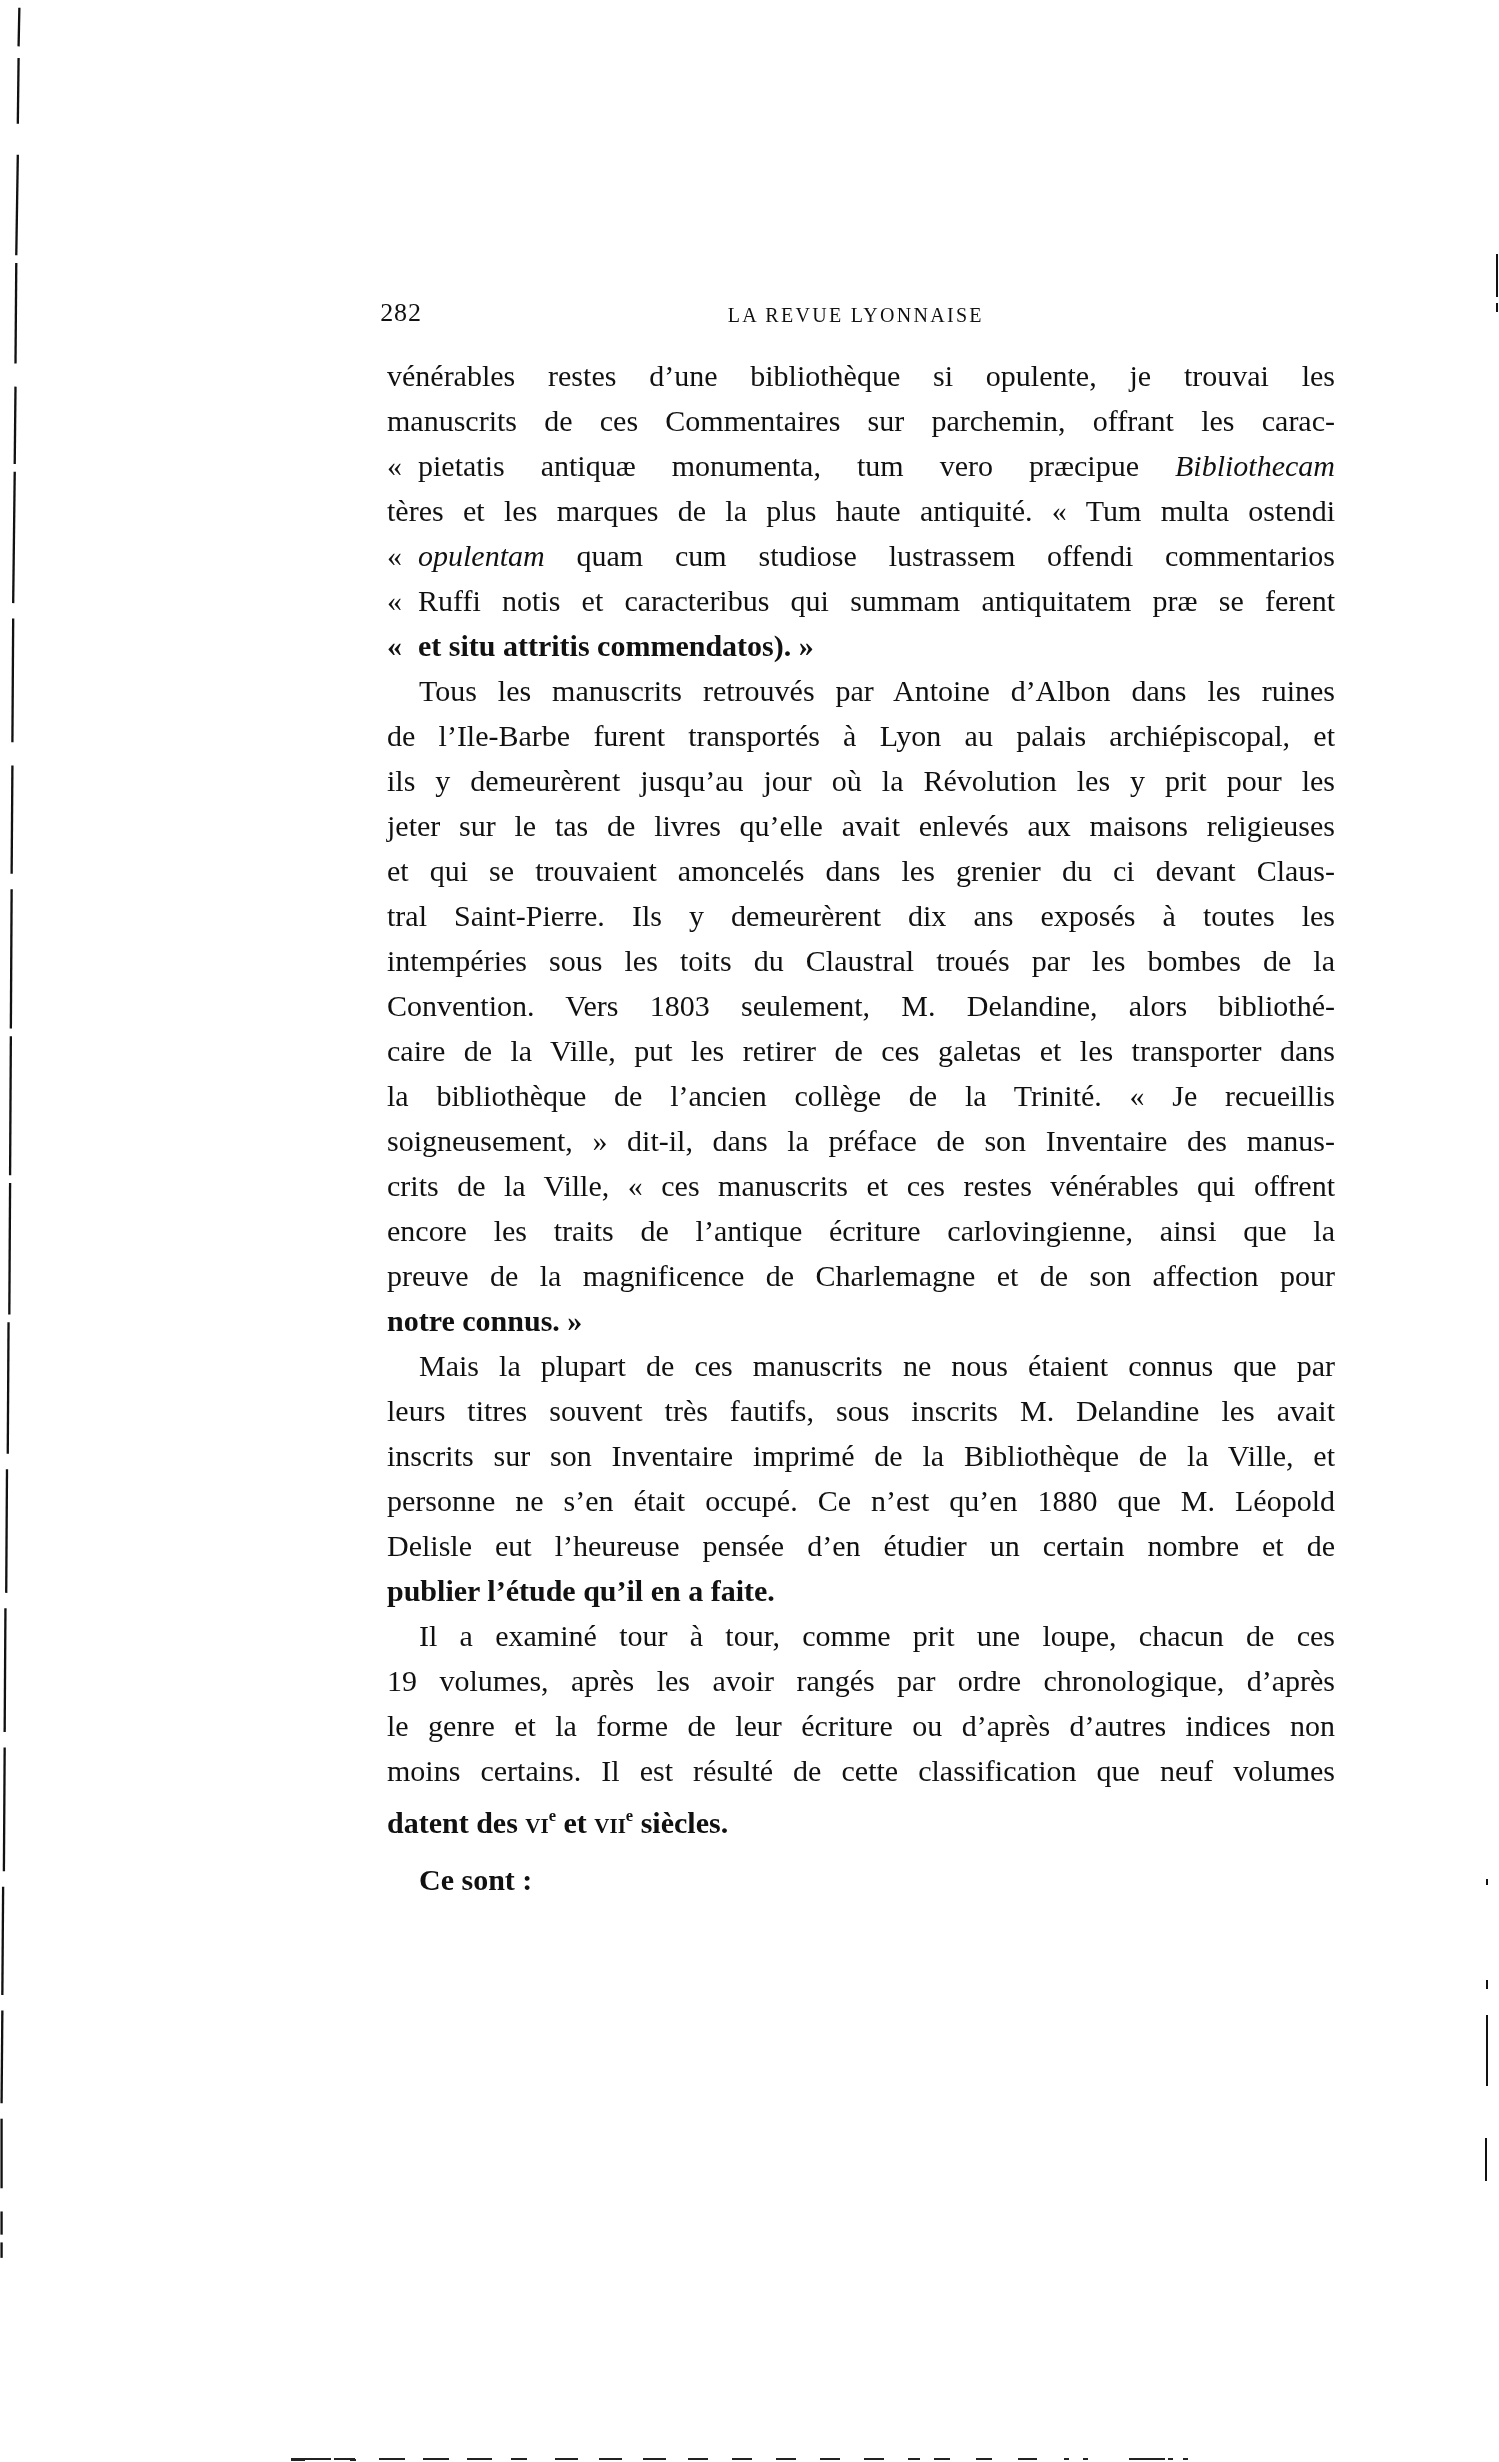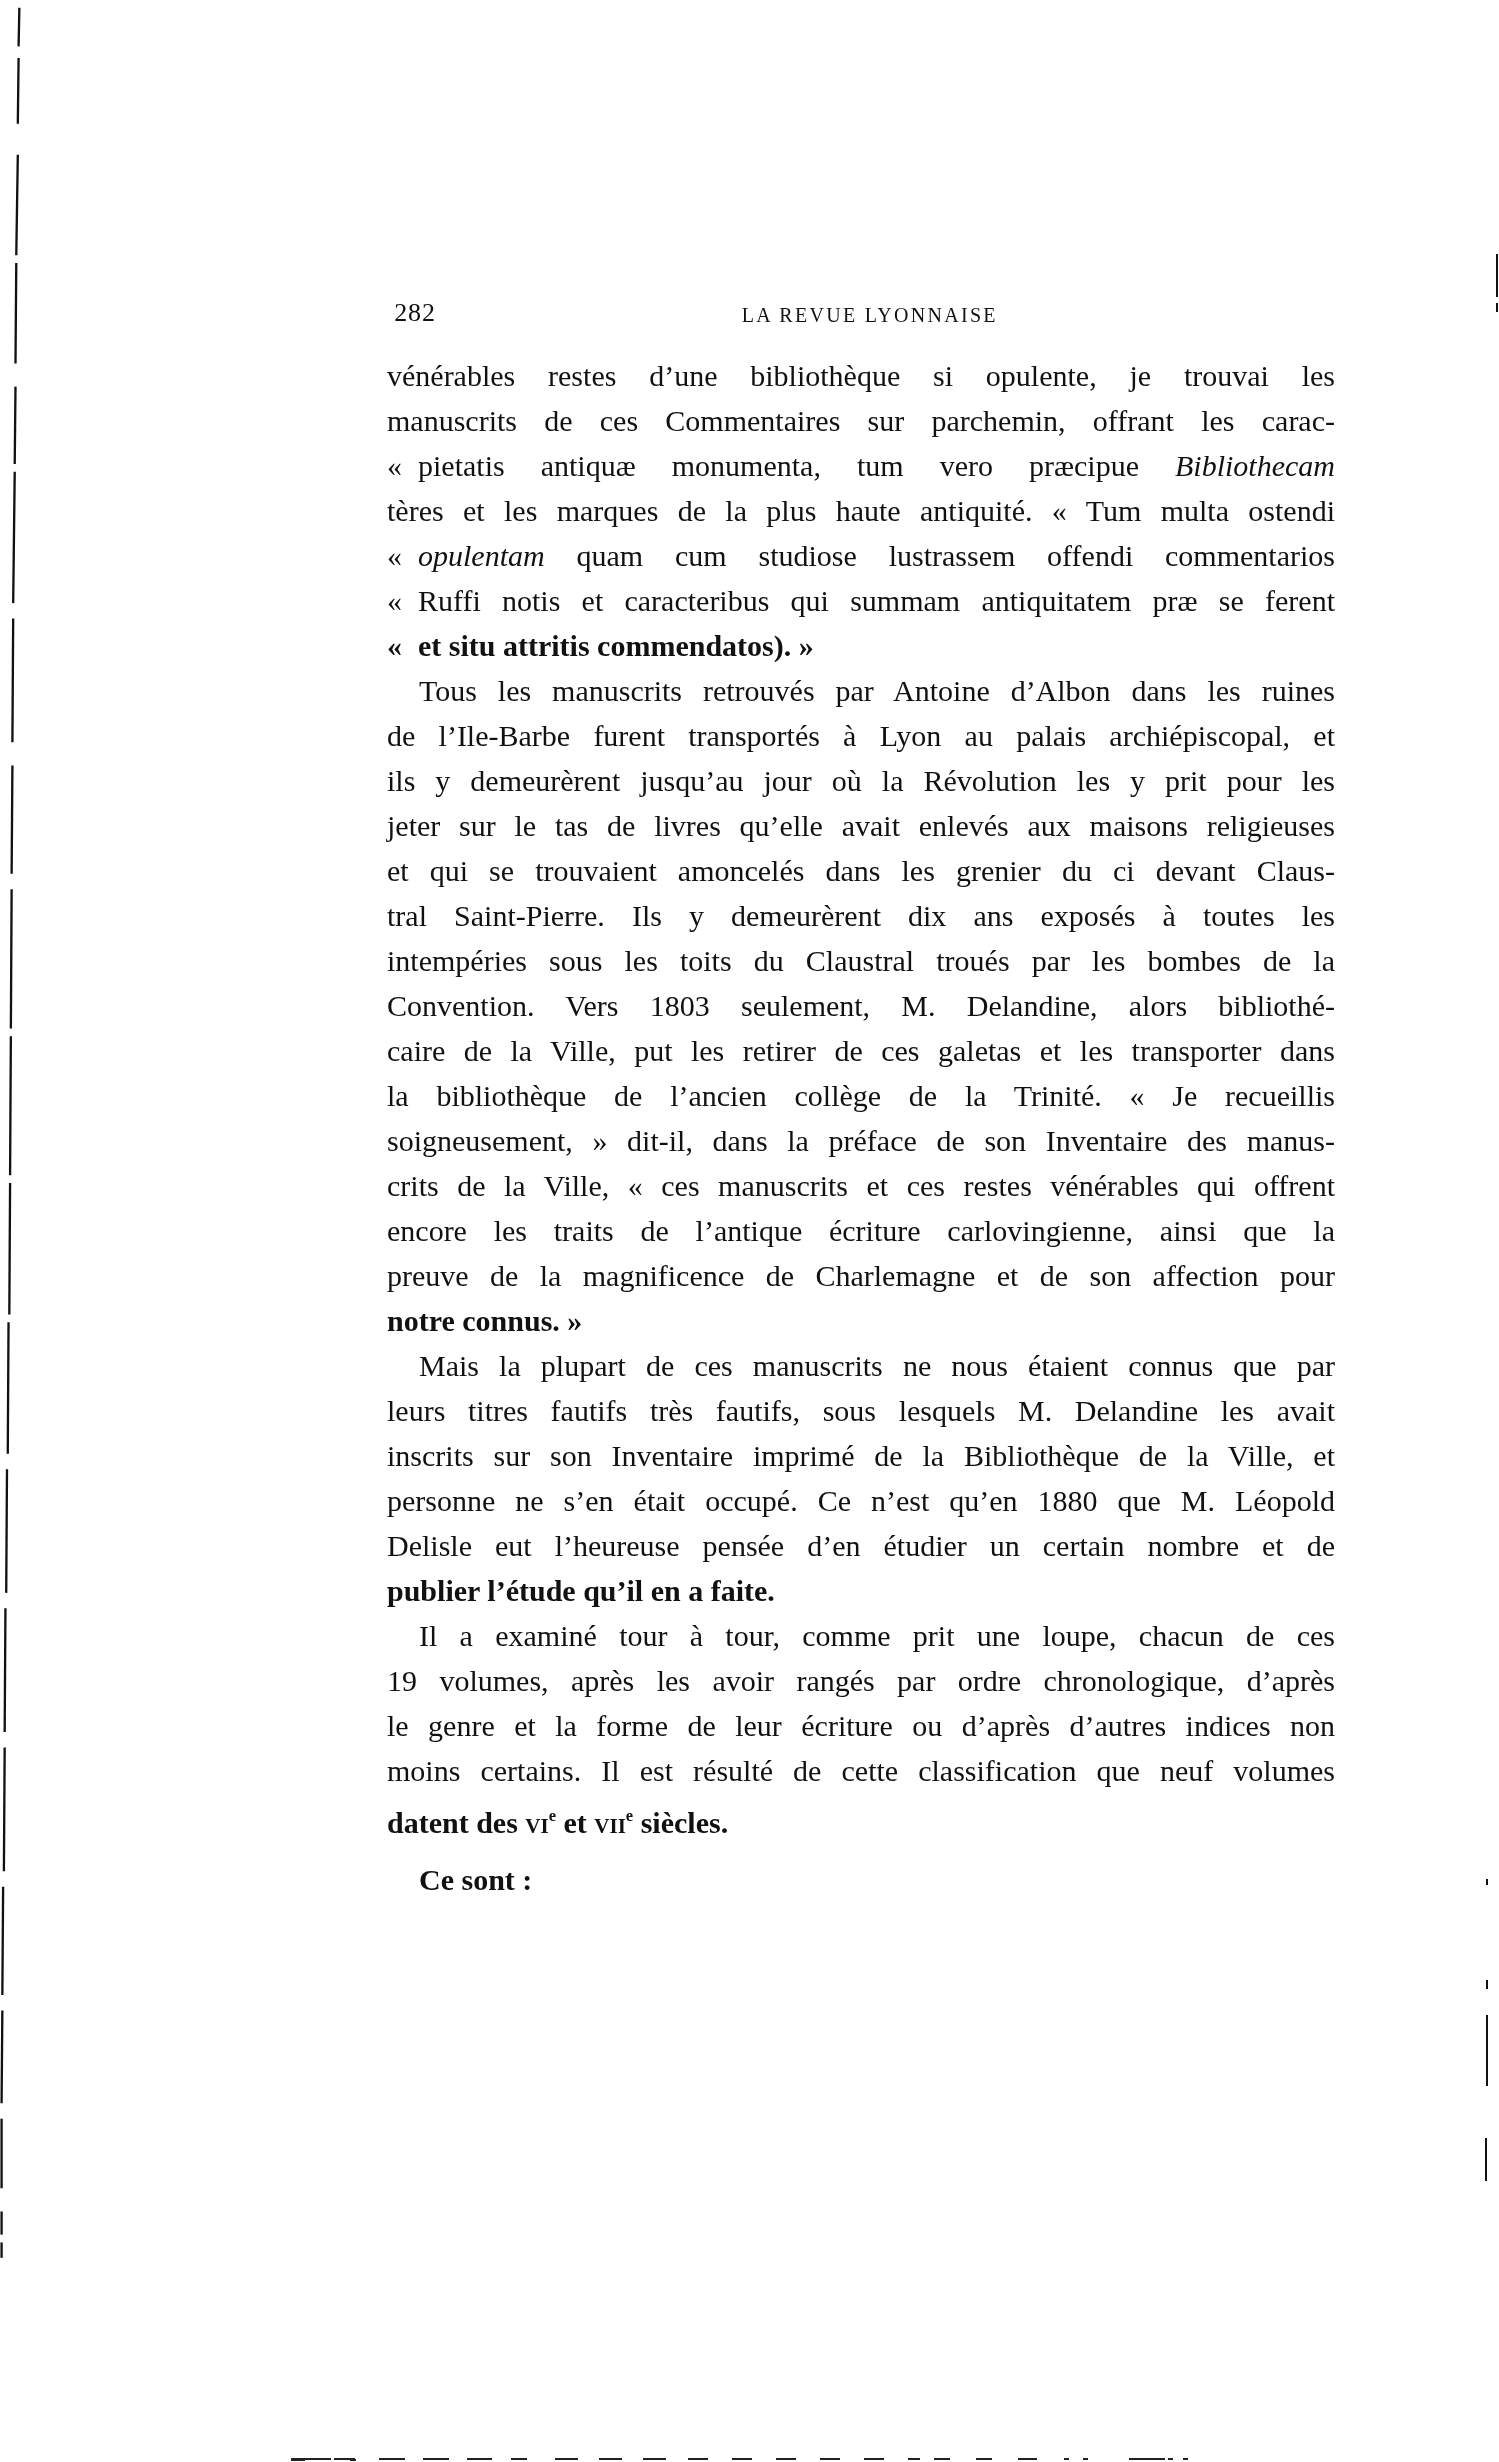--- a/index.html
+++ b/index.html
@@ -17,21 +17,21 @@
     }
     .page {
       position: absolute;
       left: 0; top: 0;
       width: 1500px; height: 2462px;
       background: #ffffff;
     }
     
     .running-head {
       position: absolute;
-      left: 392px;
+      left: 378px;
       top: 295px;
       width: 948px;
       height: 39px;
     }
     .page-number {
       position: absolute;
       left: 2.3px;
       top: 0;
       font-size: 26px;
       line-height: 36px;
@@ -249,21 +249,21 @@
       <span class="line">la  bibliothèque  de  l’ancien  collège  de  la  Trinité.  «  Je  recueillis</span>
       <span class="line">soigneusement, » dit-il, dans la préface de son Inventaire des manus-</span>
       <span class="line">crits de la Ville, « ces manuscrits et ces restes vénérables qui offrent</span>
       <span class="line">encore  les  traits  de  l’antique  écriture carlovingienne, ainsi que la</span>
       <span class="line">preuve de la magnificence de Charlemagne et de  son affection pour</span>
       <span class="line last">notre connus. »</span>
     </div>
 
     <div class="paragraph">
       <span class="line indent">Mais la plupart de ces manuscrits ne nous étaient connus que par</span>
-      <span class="line">leurs titres fautifs très fautifs, sous  lesquels M. Delandine les avait</span>
+      <span class="line">leurs titres souvent très fautifs, sous  inscrits M. Delandine les avait</span>
       <span class="line">inscrits sur son Inventaire imprimé de la Bibliothèque de la Ville, et</span>
       <span class="line">personne ne s’en était occupé. Ce n’est qu’en 1880 que M. Léopold</span>
       <span class="line">Delisle eut  l’heureuse  pensée d’en  étudier un certain nombre et de</span>
       <span class="line last">publier l’étude qu’il en a faite.</span>
     </div>
 
     <div class="paragraph">
       <span class="line indent">Il a examiné  tour à tour, comme prit une loupe, chacun  de  ces</span>
       <span class="line">19 volumes, après les avoir rangés par ordre chronologique, d’après</span>
       <span class="line">le genre et la forme  de leur écriture ou d’après d’autres indices non</span>

